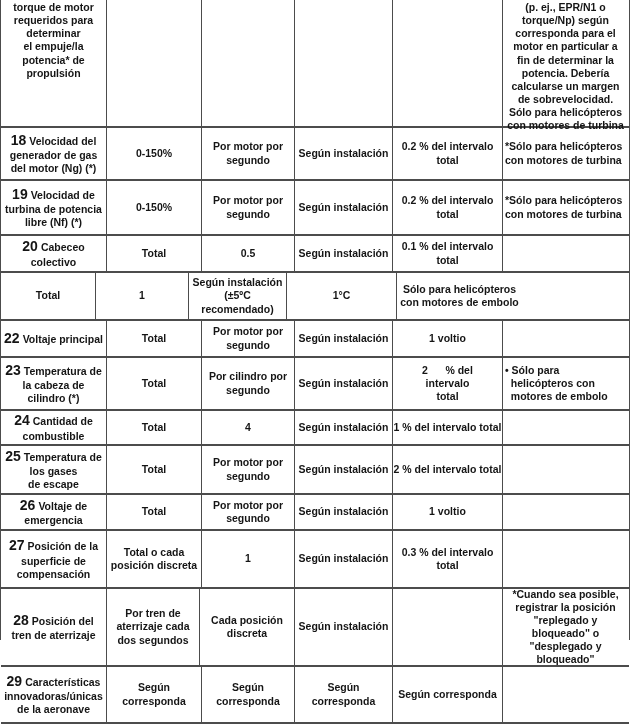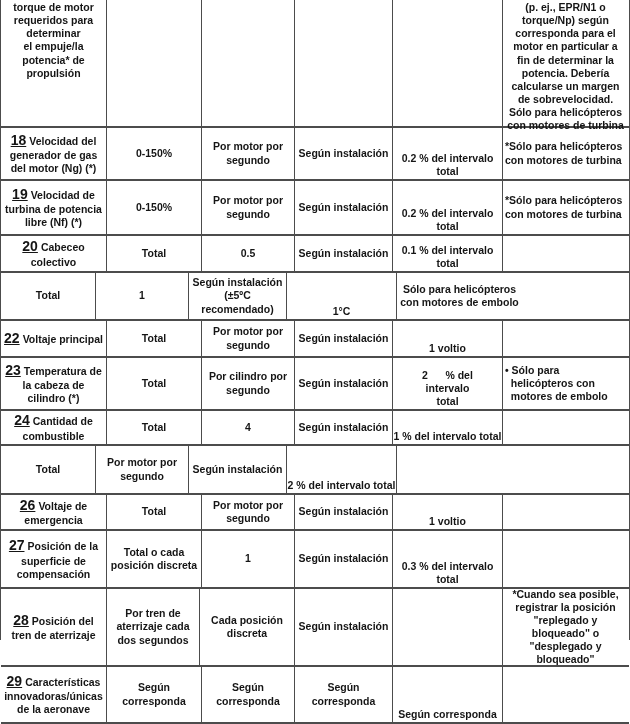--- a/index.html
+++ b/index.html
@@ -21,29 +21,29 @@
     box-sizing:border-box;flex:0 0 auto;
     border-right:1.5px solid #4c4c4c;
     display:flex;align-items:center;justify-content:center;
     padding:1px 2px;overflow:visible;
   }
   .cell:last-child{border-right:none;}
   .c1{width:106px;}
   .c2{width:95px;}
   .c3{width:93px;}
   .c4{width:98px;}
-  .c5{width:110px;align-items:flex-end;}
+  .c5{width:110px;}
   .c6{width:125px;}
   .ct{
     text-align:center;font-size:10.5px;line-height:1.25;
   }
   .ct span{white-space:pre;}
   .num{font-size:14px;}
   .num:empty{display:none;}
-  .num:not(:empty){margin-right:3px;text-decoration:underline;}
+  .num:not(:empty){margin-right:3px;}
   .top{align-items:flex-start;}
   .left{justify-content:flex-start;}
   .left .ct{text-align:left;}
 </style>
 </head>
 <body>
 
 <div class="tbl">
 
   <div class="row" style="height:128px">
@@ -243,20 +243,25 @@
       </div>
     <div class="cell c5">
         <div class="ct"><span>1 % del intervalo total</span></div>
       </div>
     <div class="cell c6">
         <div class="ct"><span></span></div>
       </div>
   </div>
 
   <div class="row" style="height:49px">
+    <div class="cell c1">
+        <div class="ct"><span class="num">25</span><span>Temperatura de
+los gases
+de escape</span></div>
+      </div>
     <div class="cell c2">
         <div class="ct"><span>Total</span></div>
       </div>
     <div class="cell c3">
         <div class="ct"><span>Por motor por
 segundo</span></div>
       </div>
     <div class="cell c4">
         <div class="ct"><span>Según instalación</span></div>
       </div>

